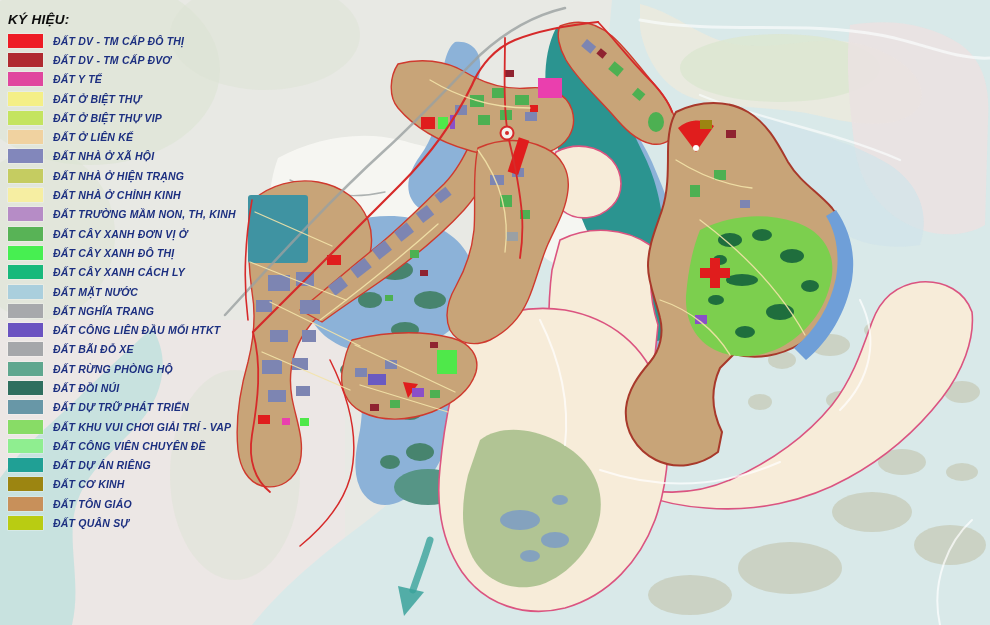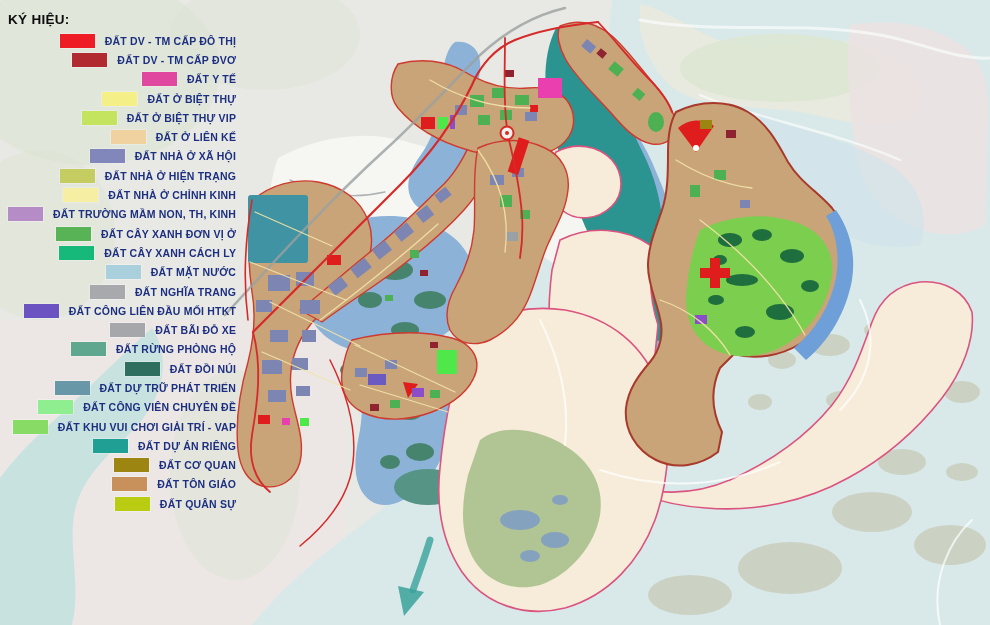--- a/index.html
+++ b/index.html
@@ -21,23 +21,23 @@
   .isl{fill:#c9cfc0;opacity:.9}
   .rroad{stroke:#d62a2a;fill:none;stroke-linecap:round}
   .yroad{stroke:#f3e3a8;fill:none;stroke-width:1.3;stroke-linecap:round;opacity:.9}
   .wroad{stroke:#ffffff;fill:none;opacity:.7;stroke-linecap:round}
   .groad{stroke:#9aa0a0;fill:none;opacity:.8;stroke-linecap:round}
   .faded{opacity:.85}
   .arrow{fill:#3aa29b;opacity:.85}
   .arrow-shaft{stroke:#3aa29b;stroke-width:7;fill:none;opacity:.8;stroke-linecap:round}
 
   
-  .legend{position:absolute;left:8px;top:12px;z-index:5;}
+  .legend{position:absolute;left:8px;top:12px;z-index:5;font-style:italic;}
   .legend-title{font-size:13.5px;font-weight:800;color:#0d0d0d;letter-spacing:.3px;margin:0 0 4px 0;}
-  .lrow{display:flex;align-items:center;height:19.3px;justify-content:flex-end;}
+  .lrow{display:flex;align-items:center;height:19.3px;}
   .lsw{width:35px;height:14px;flex:0 0 35px;margin-right:10px;box-shadow:0 0 0 .5px rgba(255,255,255,.5);}
   .llb{font-size:10.5px;font-weight:700;color:var(--legend-text,#1c2f80);white-space:nowrap;letter-spacing:.2px;}
 </style>
 </head>
 <body>
 
 <div class="stage">
 
   <svg class="map-svg" viewBox="0 0 990 625" aria-hidden="true">
 
@@ -361,20 +361,24 @@
         </div>
         <div class="lrow">
           <span class="lsw" style="background: rgb(182, 140, 198);"></span>
           <span class="llb">ĐẤT TRƯỜNG MẦM NON, TH, KINH</span>
         </div>
         <div class="lrow">
           <span class="lsw" style="background: rgb(88, 179, 86);"></span>
           <span class="llb">ĐẤT CÂY XANH ĐƠN VỊ Ở</span>
         </div>
         <div class="lrow">
+          <span class="lsw" style="background: rgb(71, 239, 81);"></span>
+          <span class="llb">ĐẤT CÂY XANH ĐÔ THỊ</span>
+        </div>
+        <div class="lrow">
           <span class="lsw" style="background: rgb(23, 185, 123);"></span>
           <span class="llb">ĐẤT CÂY XANH CÁCH LY</span>
         </div>
         <div class="lrow">
           <span class="lsw" style="background: rgb(170, 207, 221);"></span>
           <span class="llb">ĐẤT MẶT NƯỚC</span>
         </div>
         <div class="lrow">
           <span class="lsw" style="background: rgb(167, 169, 172);"></span>
           <span class="llb">ĐẤT NGHĨA TRANG</span>
@@ -393,34 +397,34 @@
         </div>
         <div class="lrow">
           <span class="lsw" style="background: rgb(47, 111, 95);"></span>
           <span class="llb">ĐẤT ĐỒI NÚI</span>
         </div>
         <div class="lrow">
           <span class="lsw" style="background: rgb(104, 151, 167);"></span>
           <span class="llb">ĐẤT DỰ TRỮ PHÁT TRIỂN</span>
         </div>
         <div class="lrow">
+          <span class="lsw" style="background: rgb(136, 220, 102);"></span>
+          <span class="llb">ĐẤT KHU VUI CHƠI GIẢI TRÍ - VAP</span>
+        </div>
+        <div class="lrow">
           <span class="lsw" style="background: rgb(143, 238, 144);"></span>
           <span class="llb">ĐẤT CÔNG VIÊN CHUYÊN ĐỀ</span>
         </div>
         <div class="lrow">
-          <span class="lsw" style="background: rgb(136, 220, 102);"></span>
-          <span class="llb">ĐẤT KHU VUI CHƠI GIẢI TRÍ - VAP</span>
-        </div>
-        <div class="lrow">
           <span class="lsw" style="background: rgb(32, 160, 149);"></span>
           <span class="llb">ĐẤT DỰ ÁN RIÊNG</span>
         </div>
         <div class="lrow">
           <span class="lsw" style="background: rgb(156, 133, 17);"></span>
-          <span class="llb">ĐẤT CƠ QUAN</span>
+          <span class="llb">ĐẤT CƠ KINH</span>
         </div>
         <div class="lrow">
           <span class="lsw" style="background: rgb(200, 144, 90);"></span>
           <span class="llb">ĐẤT TÔN GIÁO</span>
         </div>
         <div class="lrow">
           <span class="lsw" style="background: rgb(185, 204, 18);"></span>
           <span class="llb">ĐẤT QUÂN SỰ</span>
         </div>
       </div>

